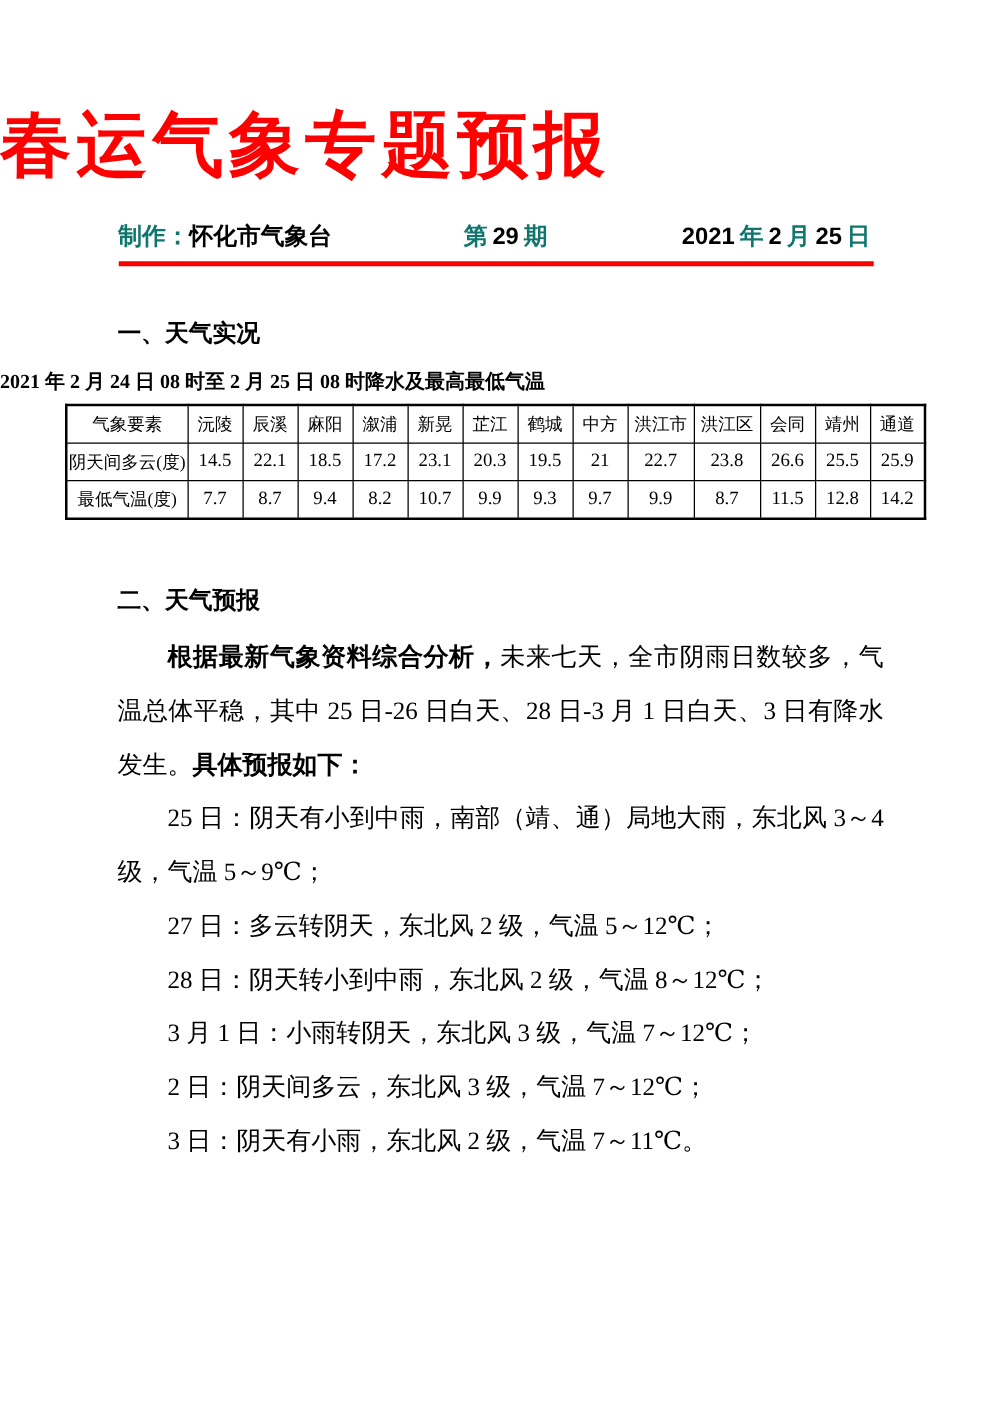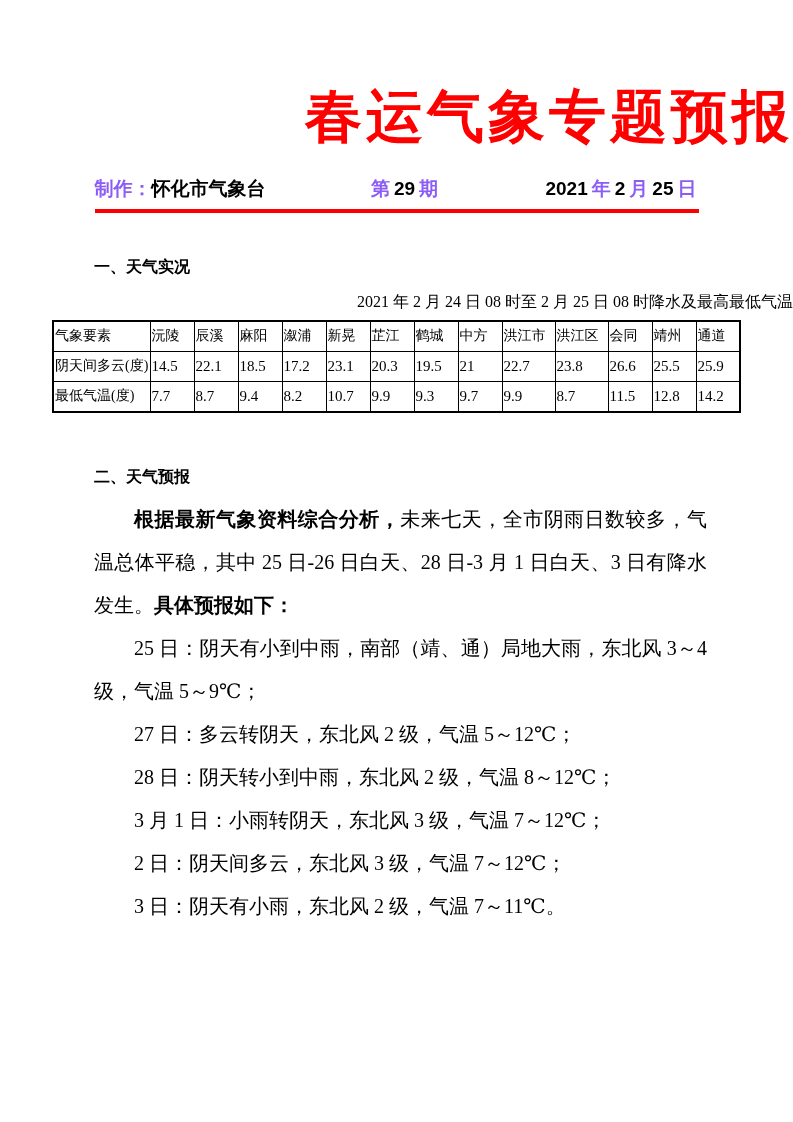--- a/index.html
+++ b/index.html
@@ -6,27 +6,27 @@
   .page {
     position: relative;
     width: 793px;
     height: 1122px;
     margin: 0 auto;
     background: #ffffff;
     font-family: "Liberation Serif", "DejaVu Serif", serif;
     color: #000;
     overflow: hidden;
   }
-  .red { color: #8b5cf6; }
+  .red { color: #0f766e; }
   .blk { color: #000000; margin-top: 13px; }
   .b { font-weight: bold; margin-top: 32px; }
 
   .doc-title {
     margin: 84px 0 0 0;
-    text-align: right;
+    text-align: left;
     color: #ff0000;
     font-size: 57px;
     font-weight: bold;
     letter-spacing: 4px;
     line-height: 1.15;
     font-family: "Liberation Serif", "DejaVu Serif", serif;
   }
 
   .meta-row {
     width: 604px;
@@ -43,44 +43,44 @@
 
   .red-rule {
     width: 604px;
     height: 4px;
     background: #ff0000;
     margin: 7px auto 0 auto;
   }
 
   .sec-heading {
     margin: 44px 0 0 94px;
-    font-size: 16px;
+    font-size: 19px;
     font-weight: bold;
     line-height: 1.2;
   }
 
   .table-caption {
     margin-top: 16px;
-    text-align: right;
-    font-weight: normal;
+    text-align: left;
+    font-weight: bold;
     font-size: 16px;
   }
 
   table.weather {
     width: 684px;
     margin: 7px auto 0 auto;
     border-collapse: collapse;
     border: 2px solid #000;
     table-layout: fixed;
   }
   table.weather th, table.weather td {
     border: 1px solid #000;
     height: 29px;
     padding: 0 1px;
-    text-align: left;
+    text-align: center;
     vertical-align: middle;
     font-size: 14px;
     font-weight: normal;
     overflow: hidden;
   }
   table.weather td.num { font-size: 15px; }
 
   .sec2-heading { margin-top: 54px; }
 
   .body-text {

